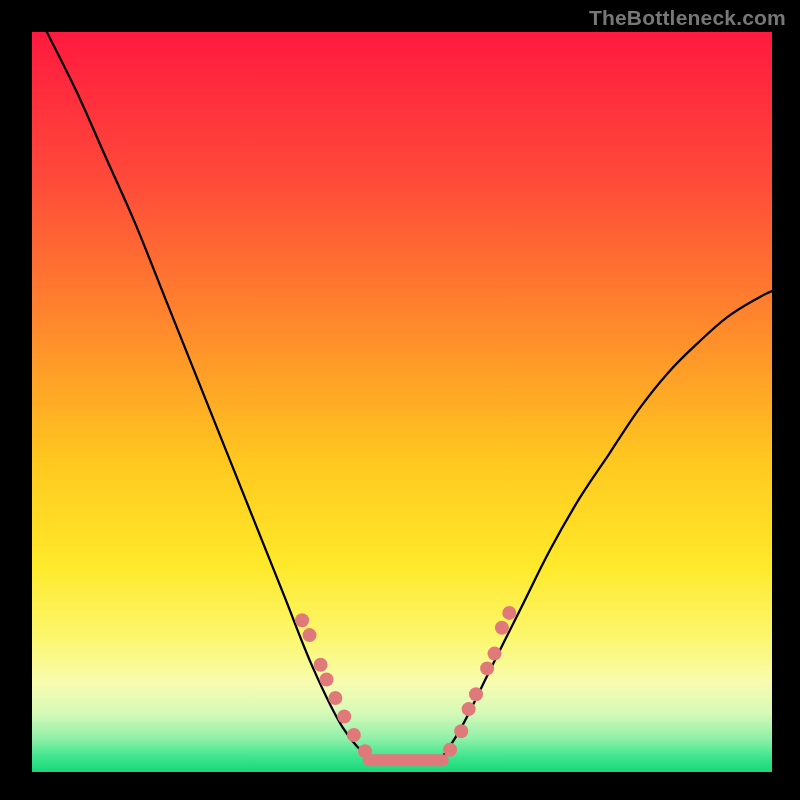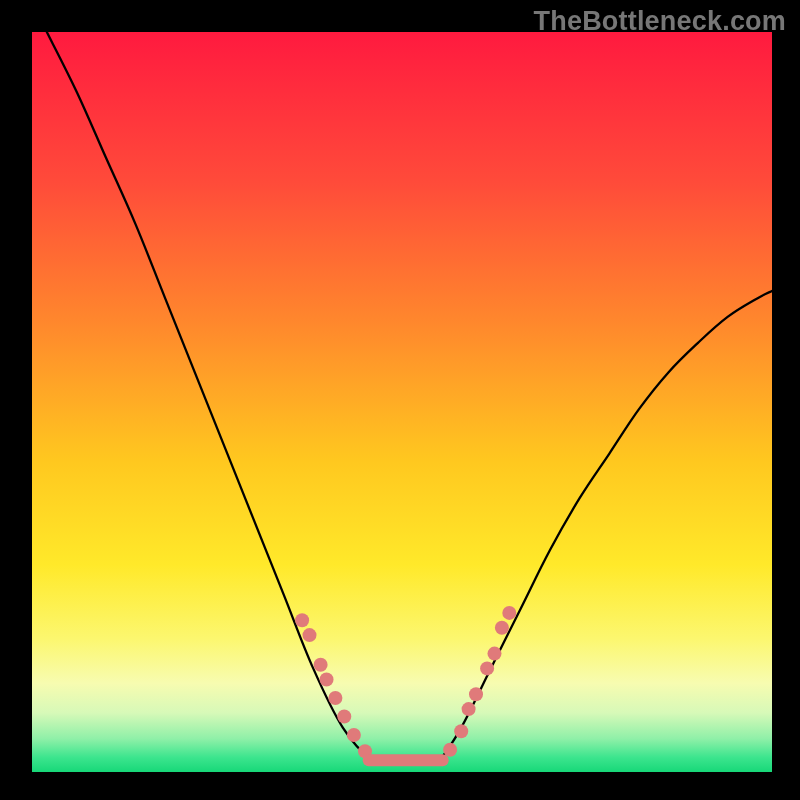--- a/index.html
+++ b/index.html
@@ -14,21 +14,21 @@
   .stage {
     position: relative;
     width: 800px;
     height: 800px;
     background: #000;
   }
   .watermark {
     position: absolute;
     top: 6px;
     right: 14px;
-    font-size: 27px;
+    font-size: 21px;
     font-weight: 600;
     color: #777;
     letter-spacing: 0.2px;
     z-index: 30;
   }
   .plot-wrap {
     position: absolute;
     left: 32px;
     top: 32px;
     width: 740px;

